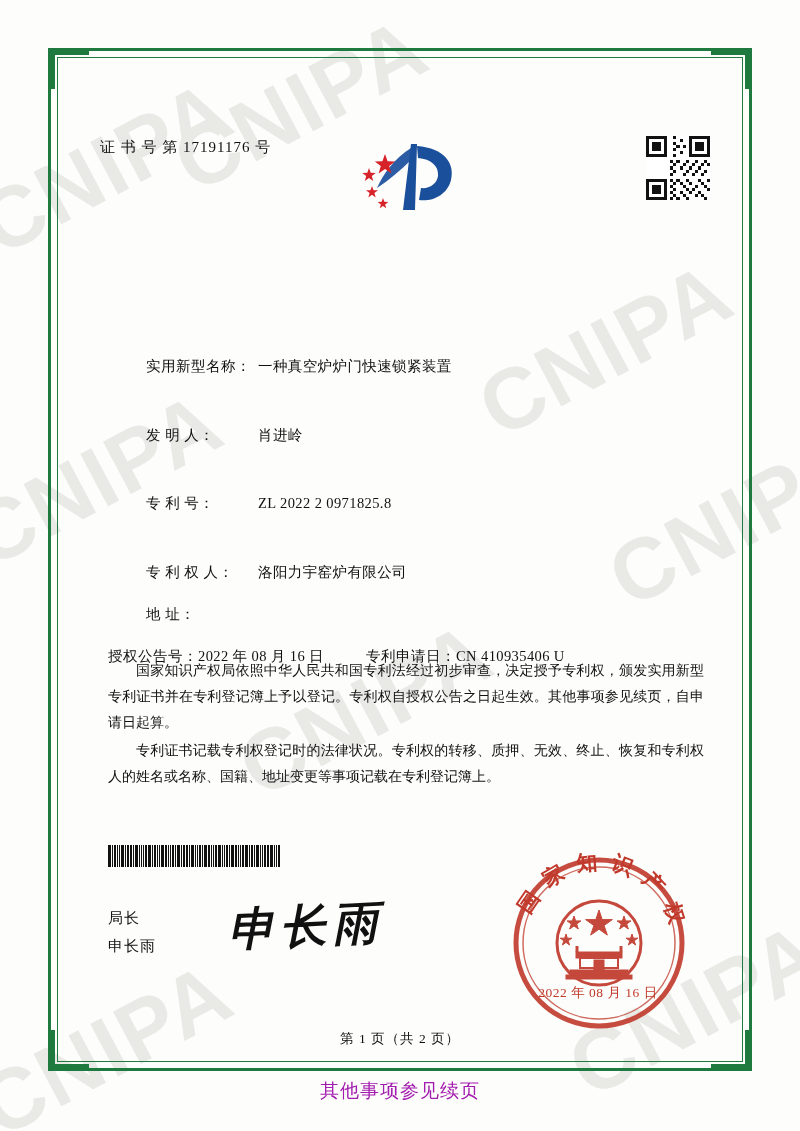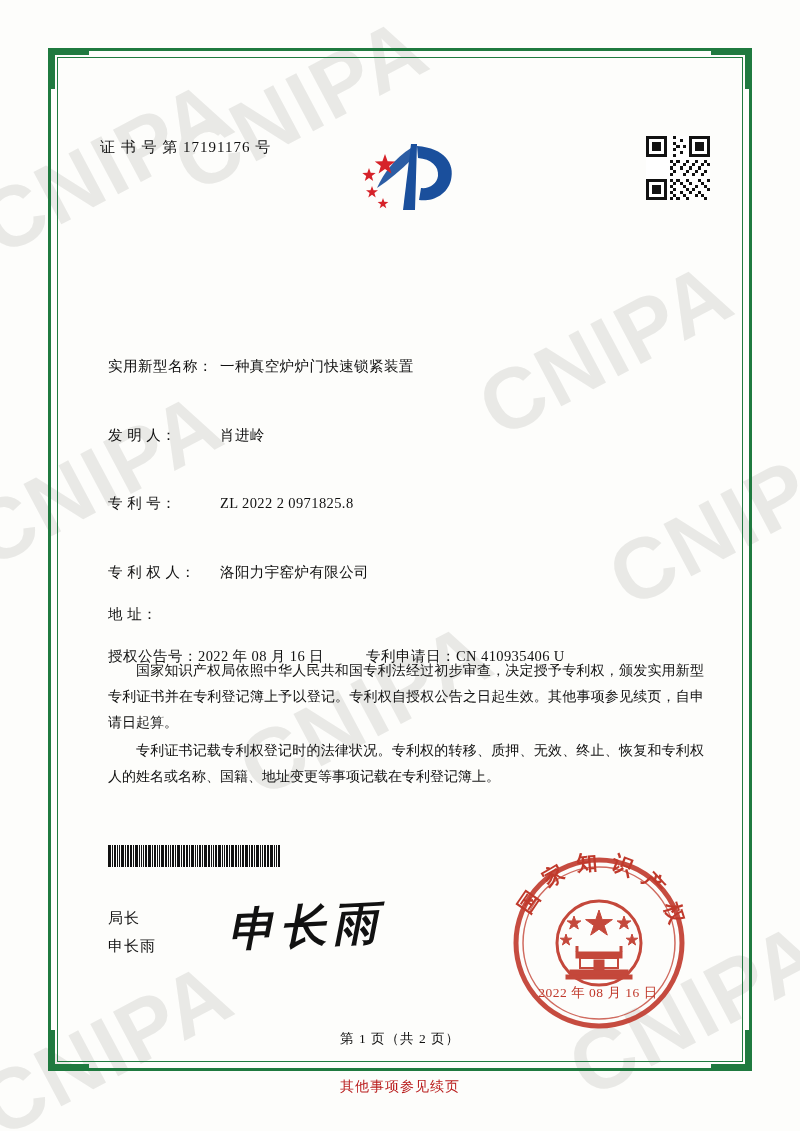--- a/index.html
+++ b/index.html
@@ -135,20 +135,21 @@
   }
   .field-row {
     display: flex;
     align-items: baseline;
     margin-bottom: 23px;
   }
   .field-label {
     width: 112px;
     flex: 0 0 112px;
     letter-spacing: 0.5px;
+    margin-left: 38px;
   }
   .field-label.sp1 { letter-spacing: 0px; }
   .field-value {
     flex: 1;
     letter-spacing: 0.4px;
     margin-top: 27px;
   }
   .field-value .line2 { display: block; margin-top: 4px; }
 
   .row-inline {
@@ -244,22 +245,22 @@
     color: #111;
     letter-spacing: 1px;
   }
 
   .footer-note {
     position: absolute;
     left: 0;
     right: 0;
     top: 1078px;
     text-align: center;
-    font-size: 14px;
-    color: #b91c1c;
+    font-size: 19px;
+    color: #a21caf;
     letter-spacing: 1px;
     z-index: 5;
   }
 </style>
 </head>
 <body>
 
 <div class="page">
 
   <div class="watermarks">

